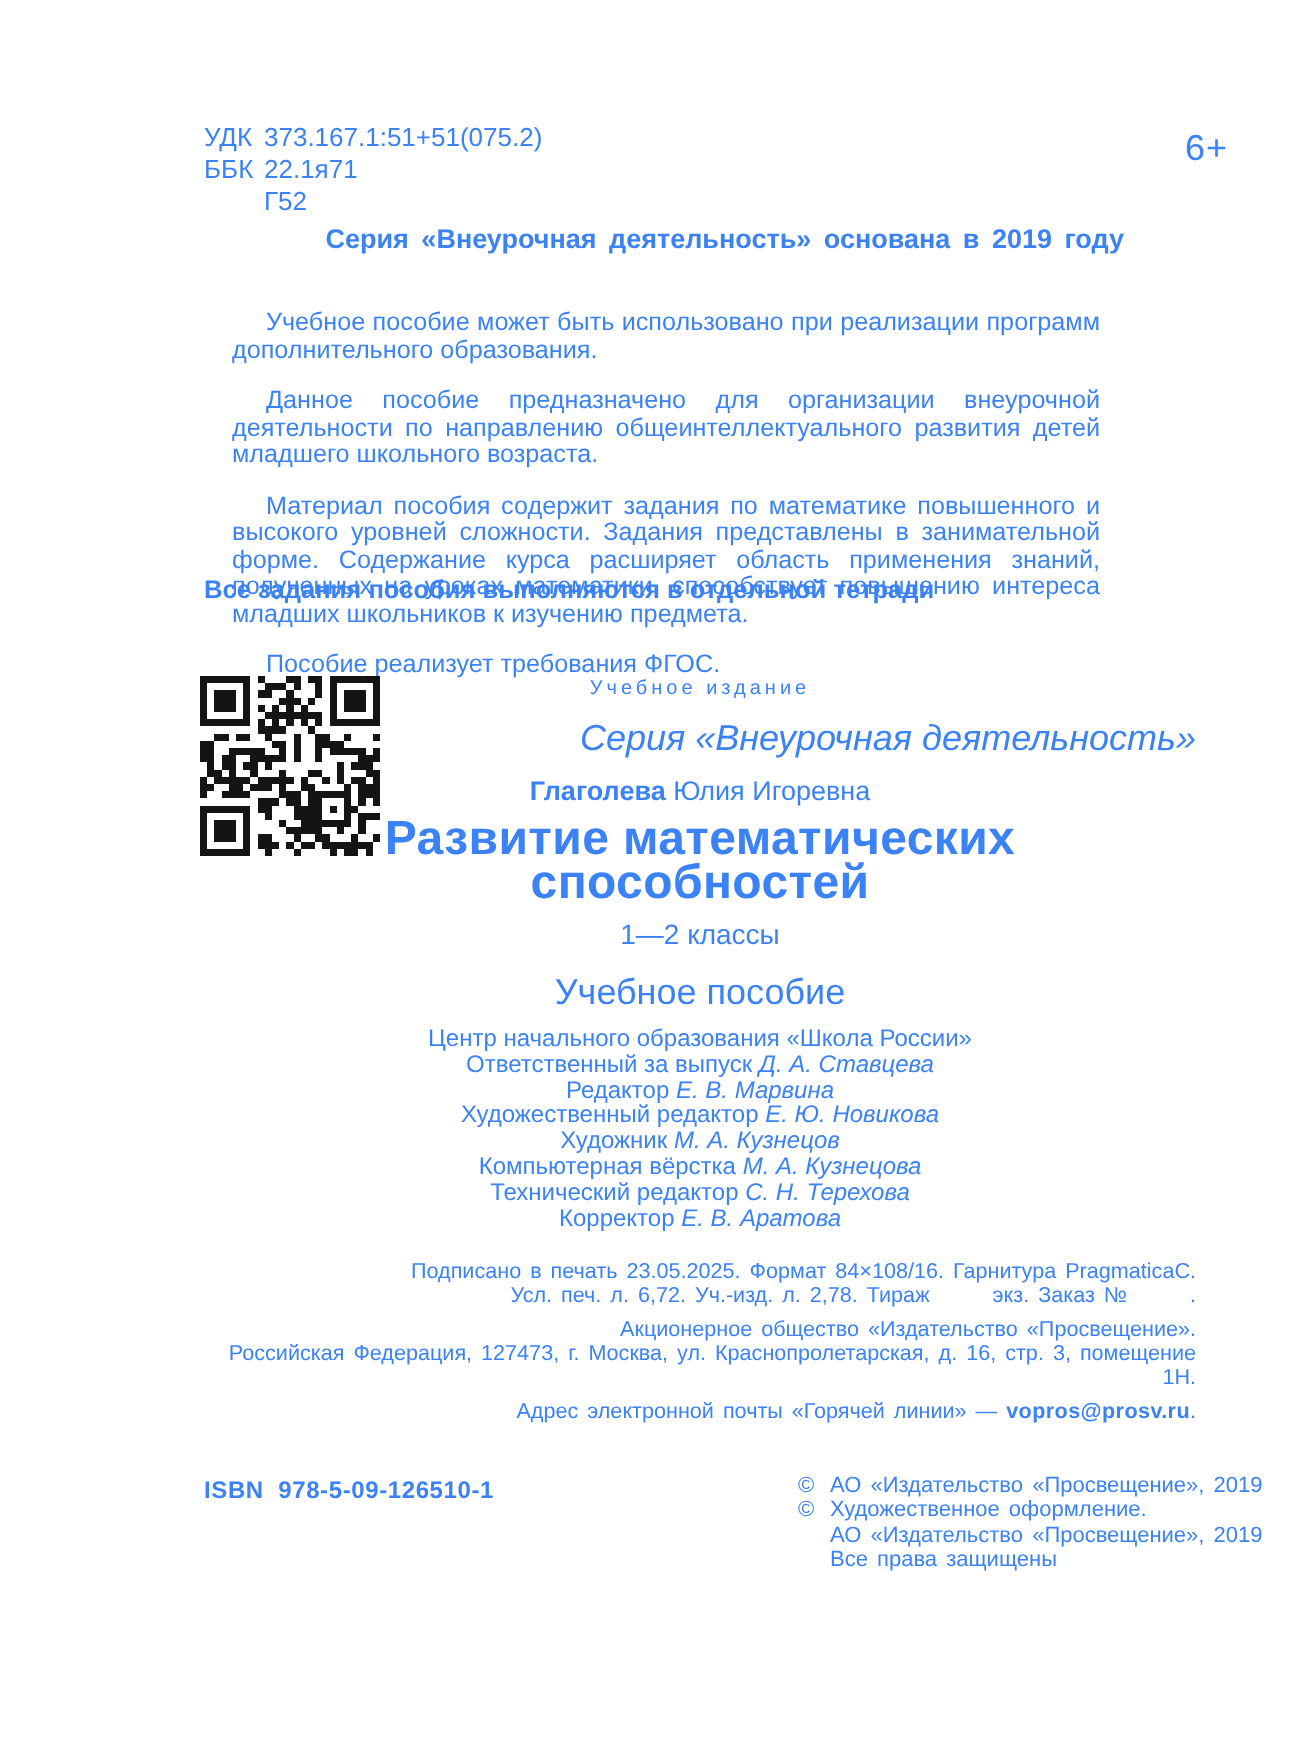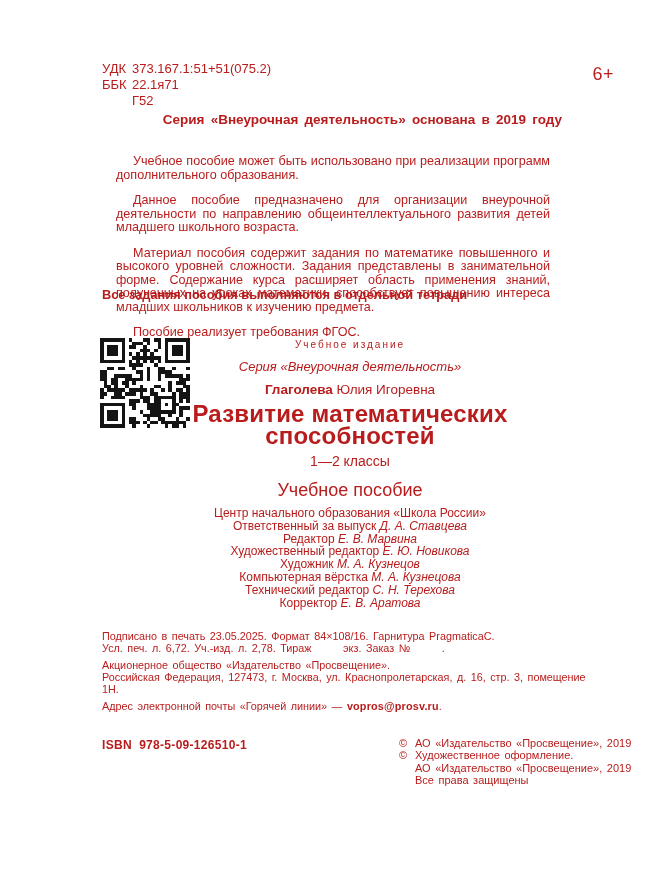--- a/index.html
+++ b/index.html
@@ -1,18 +1,18 @@
 <!DOCTYPE html>
 <html lang="ru"><head>
 <meta charset="utf-8">
 <style>
   html,body{margin:0;padding:0;background:#ffffff;}
   .page{
     position:relative;width:650px;height:869px;background:#ffffff;
-    font-family:"Liberation Sans",sans-serif;color:#b91c1c;overflow:hidden;
+    font-family:"Liberation Sans",sans-serif;color:#3b82f6;overflow:hidden;
   }
   
   .head{position:absolute;top:61px;left:102px;font-size:13px;line-height:16px;}
   .code-line{white-space:nowrap;}
   .code-lbl{display:inline-block;width:30px;}
   
   .age{position:absolute;top:64px;right:36px;font-size:18px;letter-spacing:.5px;}
   
   .series-note{position:absolute;top:112px;left:102px;width:460px;text-align:right;
     font-weight:bold;font-size:13.5px;word-spacing:2.5px;}
@@ -22,29 +22,29 @@
   .annotation p{margin:12px;text-indent:17px;}
   .annotation p.gap{margin-top:11px;}
   .notice{position:absolute;top:287px;left:102px;width:460px;text-align:left;
     font-weight:bold;font-size:12.8px;}
   
   .qr{position:absolute;top:338px;left:100px;width:90px;height:90px;}
   .qr svg{display:block;width:90px;height:90px;}
   
   .edition{position:absolute;top:339px;left:102px;width:496px;text-align:center;}
   .ed-kind{font-size:10px;letter-spacing:2px;}
-  .ed-series{font-style:italic;font-size:13px;margin-top:9px;}
+  .ed-series{font-style:italic;font-size:18px;margin-top:9px;text-align:right;}
   .ed-author{font-size:13.5px;margin-top:8px;}
   .ed-title{font-size:24px;font-weight:bold;line-height:22px;margin-top:6px;letter-spacing:.2px;}
   .ed-grades{font-size:14px;margin-top:6px;}
   .ed-type{font-size:18px;margin-top:11px;}
   .credits{font-size:12px;line-height:12.8px;margin-top:6px;}
   .credits i{font-style:italic;}
   
-  .imprint{position:absolute;top:630px;left:102px;width:496px;text-align:left;
+  .imprint{position:absolute;top:630px;left:102px;width:496px;text-align:right;
     font-size:10.8px;line-height:12px;word-spacing:1.5px;}
   .imp-gap{margin-top:5px;}
   .imprint b{letter-spacing:.2px;}
   
   .isbn{position:absolute;top:738px;left:102px;font-size:12px;font-weight:bold;letter-spacing:.3px;}
   .copyrights{position:absolute;top:737px;left:399px;font-size:11px;line-height:12.3px;word-spacing:1.5px;}
   .cr-line{display:flex;}
   .cr-sym{width:16px;flex:none;}
 </style>
 </head>

